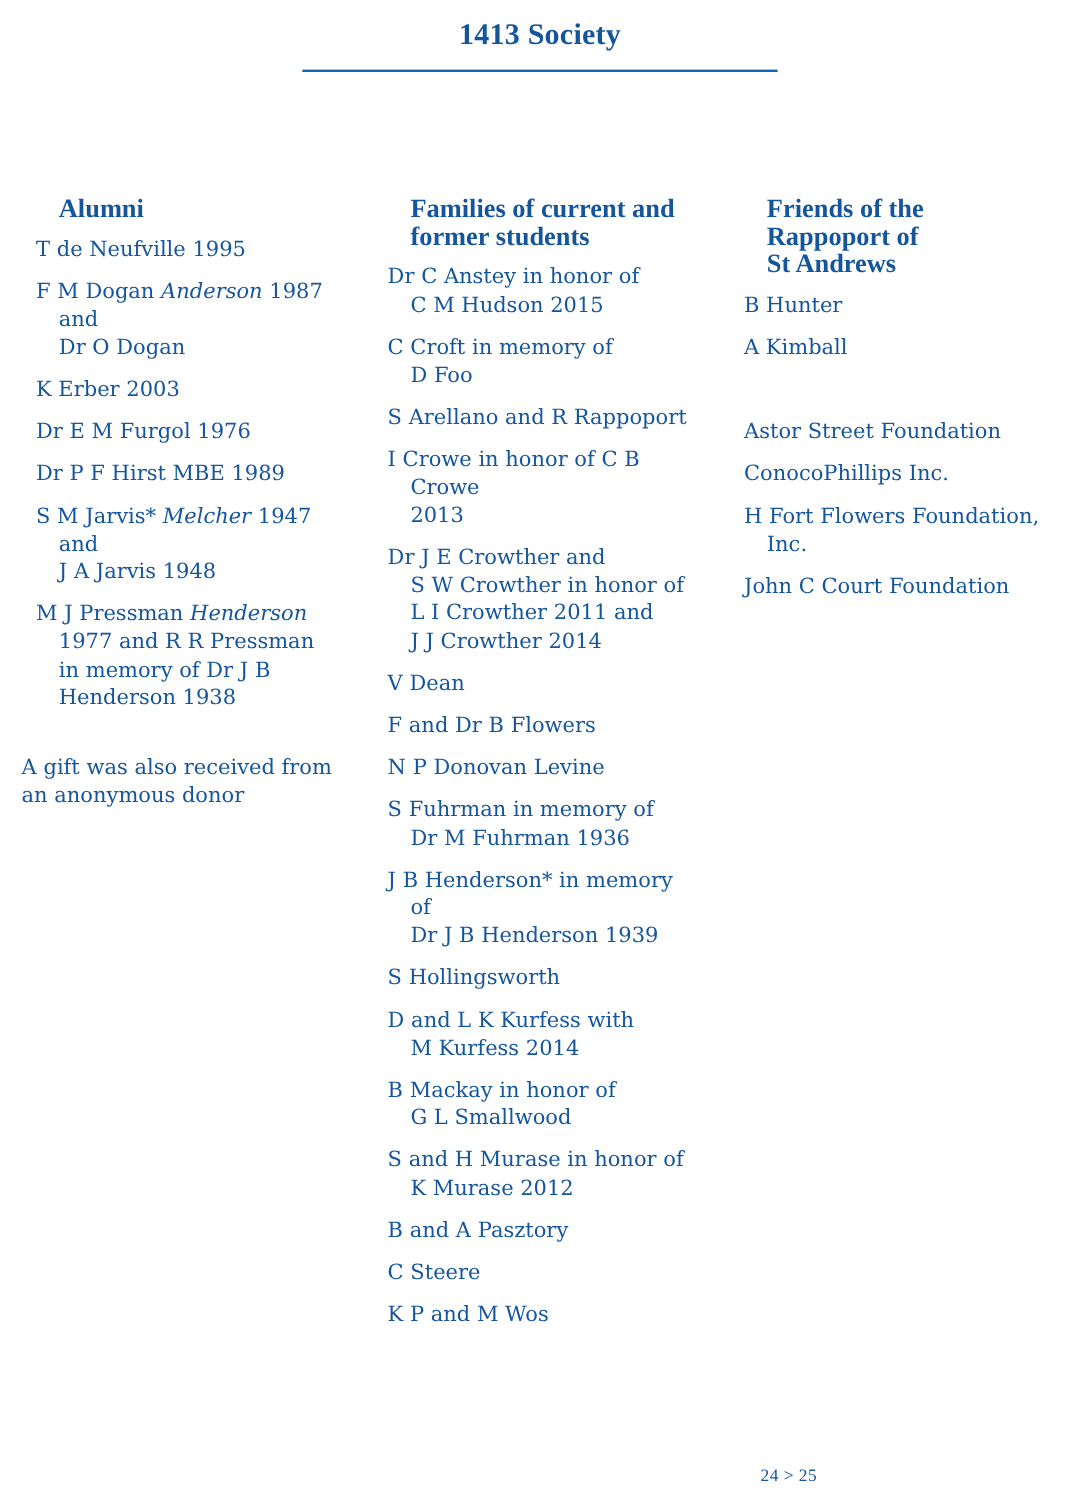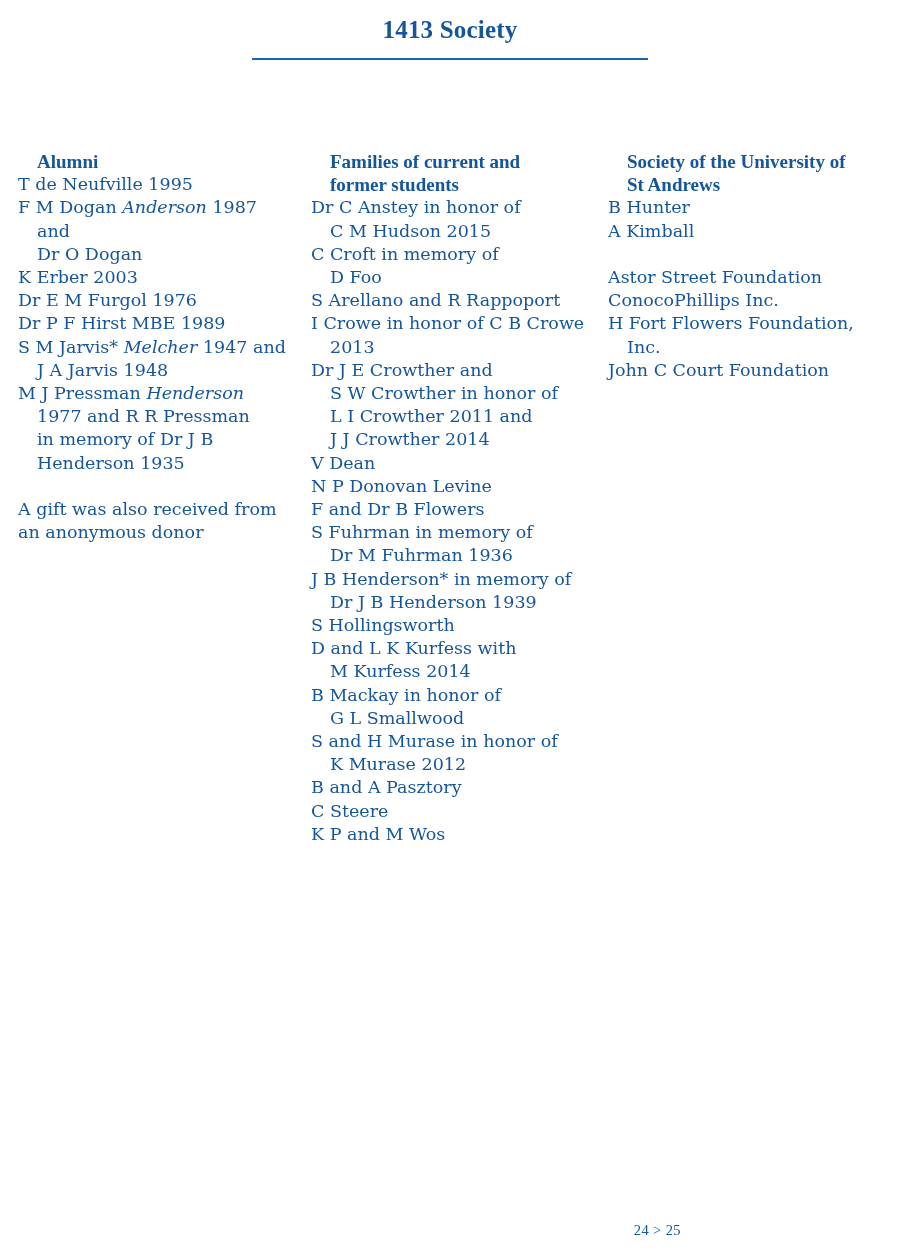--- a/index.html
+++ b/index.html
@@ -64,27 +64,27 @@
     line-height: 23.2px;
     color: #14559c;
   }
   .col-1 { left: 18px;  width: 268px; }
   .col-2 { left: 311px; width: 280px; }
   .col-3 { left: 608px; width: 270px; }
 
   .col-heading {
     font-family: "Liberation Serif", "DejaVu Serif", serif;
     font-weight: bold;
-    font-size: 19px;
+    font-size: 22px;
     line-height: 23.2px;
     color: #14559c;
-    margin: 0;
+    margin: 12px;
   }
   .entry {
-    margin: 0;
+    margin: 12px;
     text-indent: 0;
     padding-left: 19px;
   }
   .entry > .first-line {
     margin-left: -19px;
   }
   .heading-wrap {
     padding-left: 19px;
   }
   .note {
@@ -146,21 +146,21 @@
 
       <div class="entry">
         <span class="first-line">S M Jarvis* </span><i>Melcher</i><span> </span><span>1947 and</span><br>
         <span>J A Jarvis 1948</span>
       </div>
 
       <div class="entry">
         <span class="first-line">M J Pressman </span><i>Henderson</i><br>
         <span>1977 and R R Pressman</span><br>
         <span>in memory of Dr J B</span><br>
-        <span>Henderson 1935</span>
+        <span>Henderson 1938</span>
       </div>
 
       <div class="spacer"></div>
 
       <div class="note">A gift was also received from an anonymous donor</div>
     </div>
 
     <div class="column col-2">
       <div class="heading-wrap">
         <div class="col-heading">
@@ -193,25 +193,25 @@
         <span>S W Crowther in honor of</span><br>
         <span>L I Crowther 2011 and</span><br>
         <span>J J Crowther 2014</span>
       </div>
 
       <div class="entry">
         <span class="first-line">V Dean</span>
       </div>
 
       <div class="entry">
+        <span class="first-line">F and Dr B Flowers</span>
+      </div>
+
+      <div class="entry">
         <span class="first-line">N P Donovan Levine</span>
-      </div>
-
-      <div class="entry">
-        <span class="first-line">F and Dr B Flowers</span>
       </div>
 
       <div class="entry">
         <span class="first-line">S Fuhrman in memory of</span><br>
         <span>Dr M Fuhrman 1936</span>
       </div>
 
       <div class="entry">
         <span class="first-line">J B Henderson* in memory of</span><br>
         <span>Dr J B Henderson 1939</span>
@@ -249,21 +249,21 @@
         <span class="first-line">K P and M Wos</span>
       </div>
 
       <div class="spacer"></div>
 
     </div>
 
     <div class="column col-3">
       <div class="heading-wrap">
         <div class="col-heading">
-          <span class="first-line">Society of the University of</span><br>
+          <span class="first-line">Friends of the Rappoport of</span><br>
           <span>St Andrews</span>
         </div>
       </div>
 
       <div class="entry">
         <span class="first-line">B Hunter</span>
       </div>
 
       <div class="entry">
         <span class="first-line">A Kimball</span>

